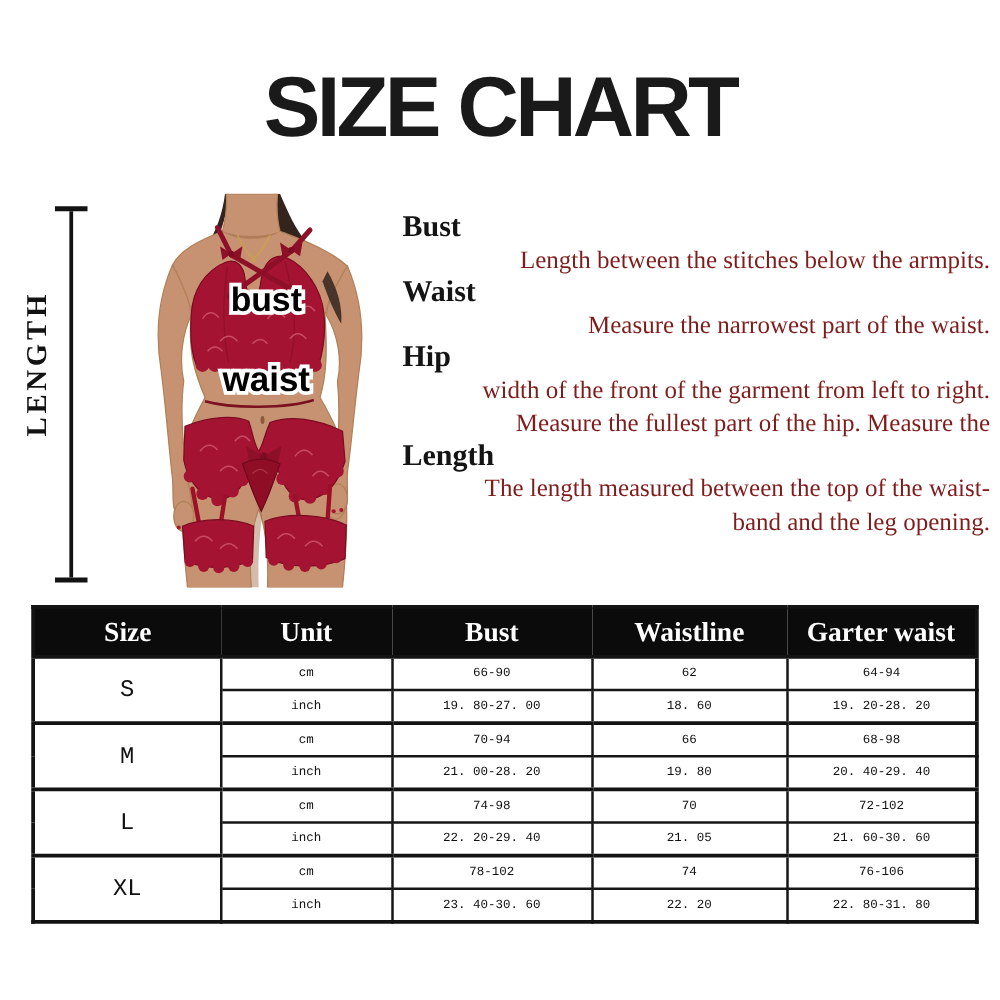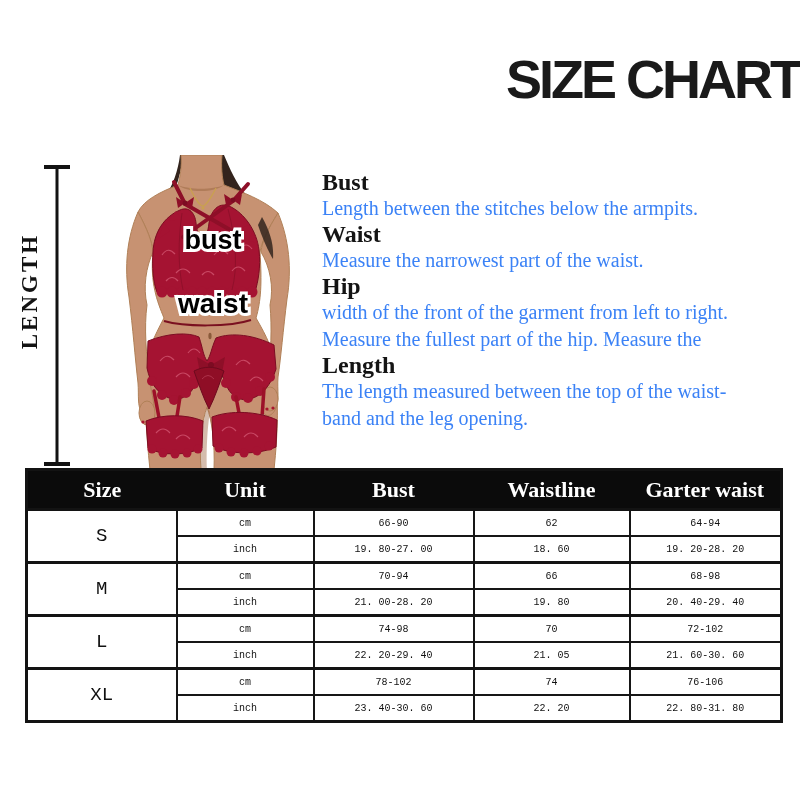--- a/index.html
+++ b/index.html
@@ -1,37 +1,37 @@
 <!DOCTYPE html>
 <html><head>
 <meta charset="utf-8">
 <style>
   html,body{margin:0;padding:0;background:#fff;}
   .canvas{position:relative;width:800px;height:800px;background:#ffffff;overflow:hidden;
           font-family:"Liberation Serif",serif;color:#161616;}
 
-  .title{position:absolute;left:0;right:0;top:52px;text-align:right;
-         font-family:"Liberation Sans",sans-serif;font-weight:700;font-size:54px;
+  .title{position:absolute;left:0;right:0;top:52px;text-align:center;
+         font-family:"Liberation Sans",sans-serif;font-weight:700;font-size:68px;
          letter-spacing:-3px;line-height:1;color:#1a1a1a;}
 
   
   .gauge{position:absolute;left:44px;top:165px;width:26px;height:293px;
          border-top:4px solid #131313;border-bottom:4px solid #131313;}
   .gauge .bar{position:absolute;left:50%;top:0;bottom:0;width:3px;background:#131313;transform:translateX(-50%);}
   .gauge-label{position:absolute;left:-39px;top:277px;width:140px;height:28px;text-align:center;
                transform:rotate(-90deg);font-family:"Liberation Serif",serif;font-weight:700;
                font-size:23px;letter-spacing:3px;color:#131313;}
 
   .photo{position:absolute;left:90px;top:155px;width:225px;height:315px;}
 
   .defs{position:absolute;left:322px;top:170px;width:470px;}
   .defs .term{font-family:"Liberation Serif",serif;font-weight:700;font-size:24px;line-height:25px;color:#141414;}
-  .defs .line{font-family:"Liberation Serif",serif;font-size:20px;line-height:27px;color:#3b82f6;white-space:nowrap;}
-
-  table.size-table{position:absolute;left:25px;top:468px;width:755px;border-collapse:collapse;
+  .defs .line{font-family:"Liberation Serif",serif;font-size:20px;line-height:27px;color:#7f1d1d;white-space:nowrap;text-align:right;}
+
+  table.size-table{position:absolute;left:25px;top:484px;width:755px;border-collapse:collapse;
                    table-layout:fixed;border:3px solid #131313;}
   table.size-table th{background:#0b0b0b;color:#ffffff;font-family:"Liberation Serif",serif;
                       font-weight:700;font-size:22px;height:37px;border:0;padding:0;text-align:center;}
   table.size-table td{border:2px solid #161616;height:24px;padding:0;text-align:center;
                       font-family:"Liberation Mono",monospace;font-size:10px;color:#111;}
   table.size-table tr.g-start td{border-top:3px solid #131313;}
   table.size-table td.size-cell{font-size:19px;}
 </style>
 </head>
 <body>

